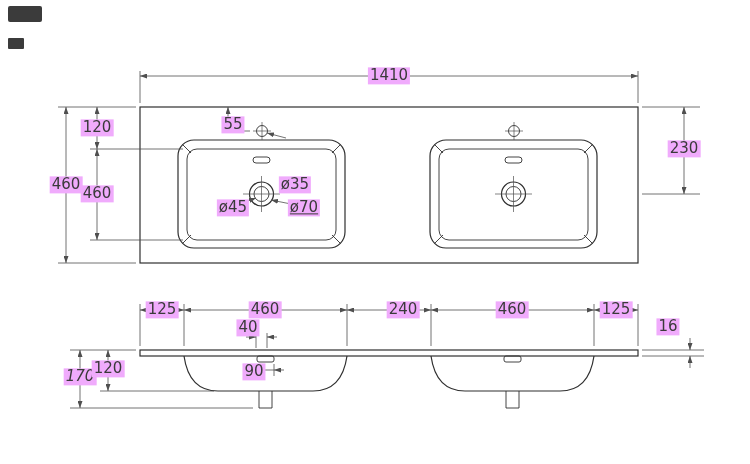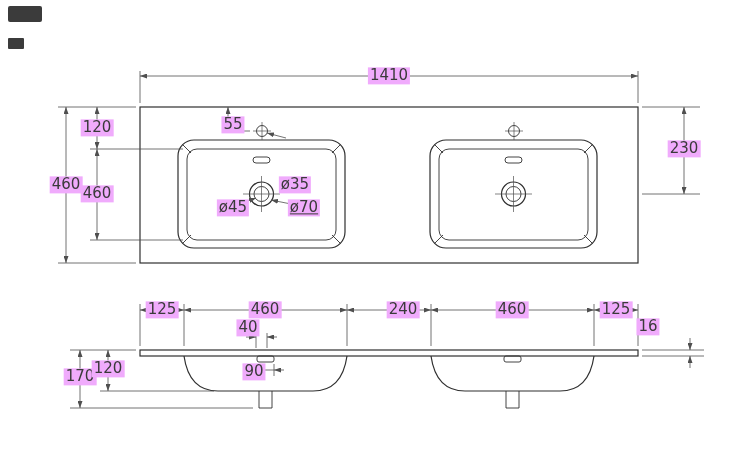--- a/index.html
+++ b/index.html
@@ -127,18 +127,18 @@
   <div class="dim-label" style="left:233px;top:208px;">ø45</div>
   <div class="dim-label" style="left:304px;top:208px;text-decoration:underline;">ø70</div>
   <div class="dim-label" style="left:684px;top:149px;text-align:right;">230</div>
 
   <div class="dim-label" style="left:162px;top:310px;">125</div>
   <div class="dim-label" style="left:265px;top:310px;">460</div>
   <div class="dim-label" style="left:403px;top:310px;text-align:right;">240</div>
   <div class="dim-label" style="left:512px;top:310px;">460</div>
   <div class="dim-label" style="left:616px;top:310px;">125</div>
   <div class="dim-label" style="left:248px;top:328px;">40</div>
-  <div class="dim-label" style="left:648px;top:327px;">16</div>
-  <div class="dim-label" style="left:80px;top:377px;">170</div>
+  <div class="dim-label" style="left:668px;top:327px;">16</div>
+  <div class="dim-label" style="left:80px;top:377px;font-style:italic;">170</div>
   <div class="dim-label" style="left:108px;top:369px;">120</div>
   <div class="dim-label" style="left:254px;top:372px;">90</div>
 
 </div>
 
 </body></html>

